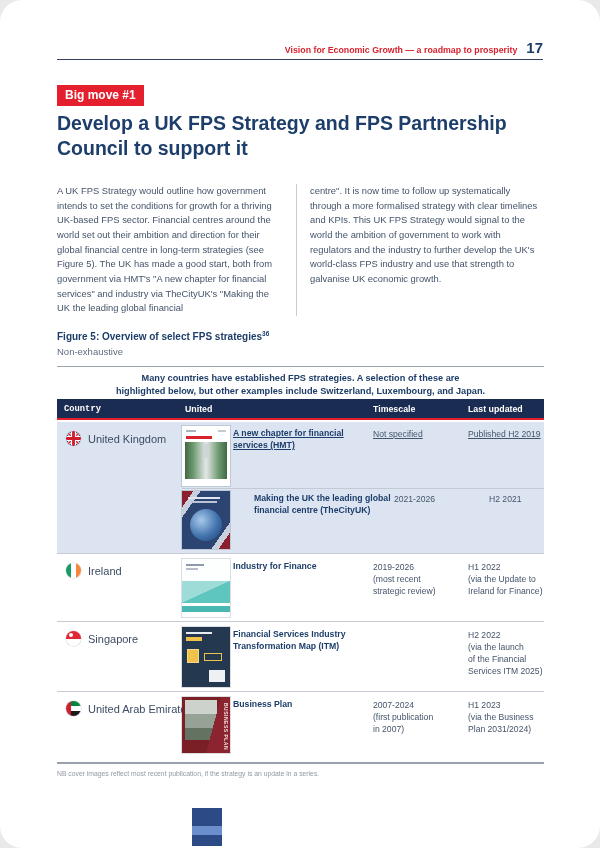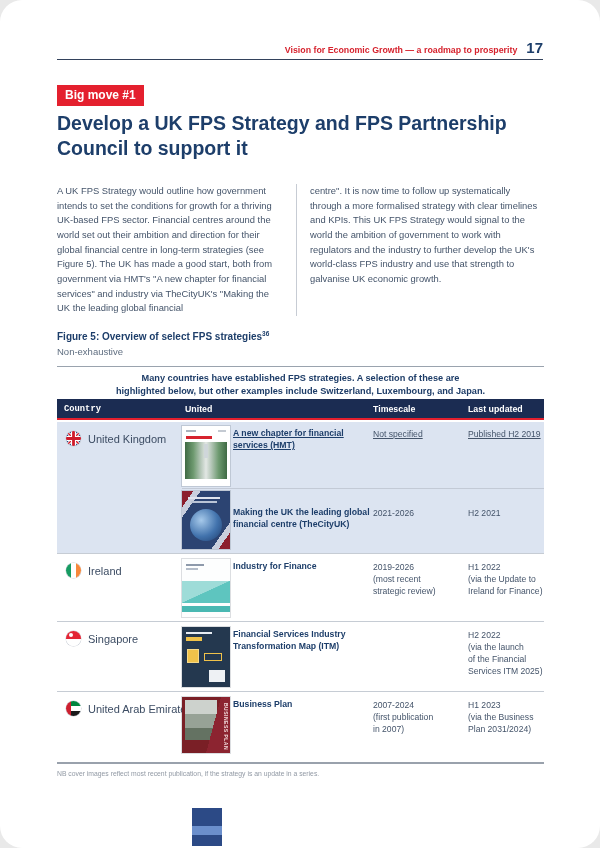--- a/index.html
+++ b/index.html
@@ -50,21 +50,21 @@
   .t-div-1 { top:154px; } .t-div-2 { top:222px; } .t-div-3 { top:292px; }
   .t-bottom { position:absolute; top:363px; left:0; width:487px; height:2px; background:#99a1ac; }
   .cell-country { position:absolute; left:9px; top:9px; display:flex; align-items:center; gap:7px; }
   .country-label { font-size:11px; color:#3c4c63;text-align:center; }
   .cell-title { position:absolute; left:176px; width:138px; font-size:8.7px;
     font-weight:bold; color:#1d3e6a; line-height:1.35; }
   .cell-time  { position:absolute; left:316px; width:92px; font-size:8.6px;
     color:#44546a; line-height:1.4; white-space:pre-line; }
   .cell-upd   { position:absolute; left:411px; width:78px; font-size:8.6px;
     color:#44546a; line-height:1.4; white-space:pre-line; }
-  .r1 { top:6px;text-decoration:underline; } .r2 { top:85px; } .rs { top:7px; }
+  .r1 { top:6px;text-decoration:underline; } .r2 { top:71px;margin-left:21px; } .rs { top:7px; }
   .entry-div { position:absolute; top:66px; left:125px; right:0; height:1px; background:#c3cad6; }
   
   .flag { width:15px; height:15px; border-radius:50%; overflow:hidden; position:relative;
     flex:none; box-shadow:0 0 0 0.5px #c9ced6; display:flex; }
   .flag span { display:block; }
   .flag-ie span { width:33.34%; height:100%; }
   .ie-g { background:#169b62; } .ie-w { background:#fff; } .ie-o { background:#f7883b; }
   .flag-sg { flex-direction:column; }
   .flag-sg .sg-red { height:50%; width:100%; background:#e32636; position:relative; }
   .flag-sg .sg-moon { position:absolute; left:3px; top:2px; width:4px; height:4px;

